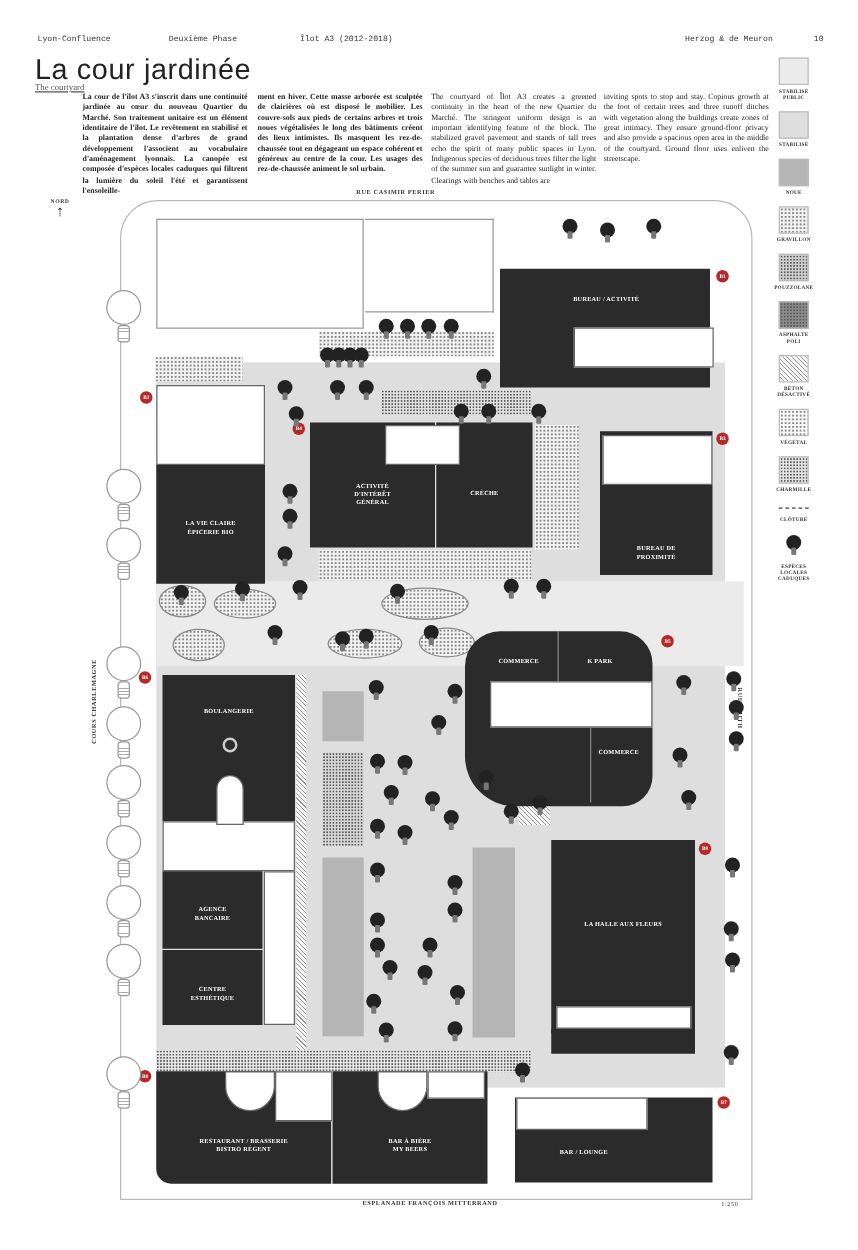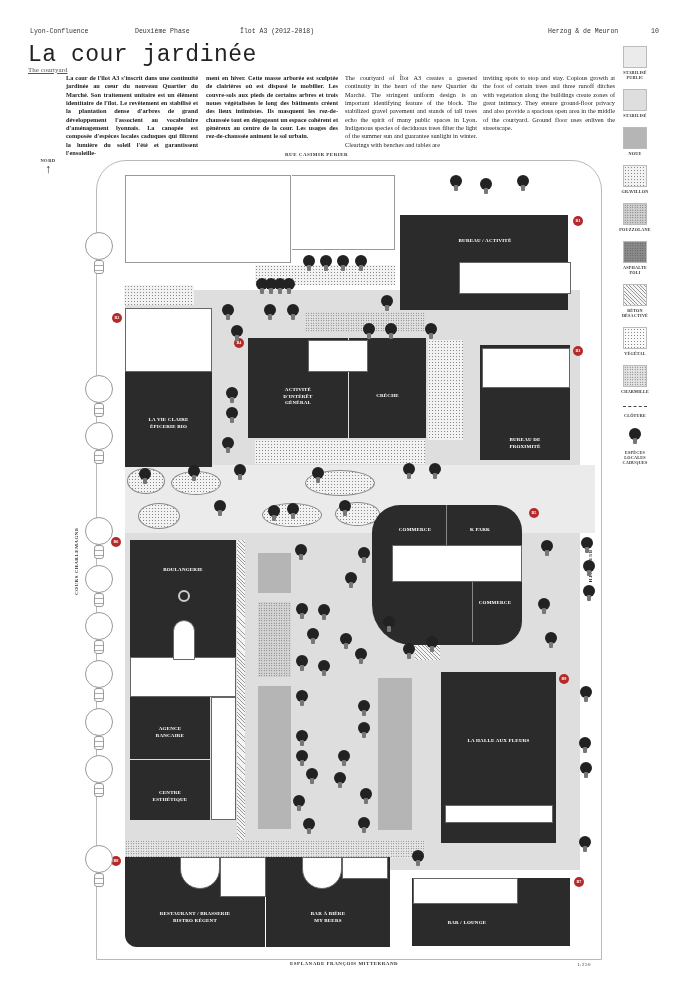--- a/index.html
+++ b/index.html
@@ -1,19 +1,19 @@
 <!DOCTYPE html>
 <html><head>
 <meta charset="utf-8">
 <style>
   html,body{margin:0;padding:0;background:#fff;}
   body{width:686px;height:1000px;position:relative;overflow:hidden;font-family:"Liberation Serif",serif;color:#1e1e1e;}
   .abs{position:absolute;}
   .hdr{top:28px;font-family:"Liberation Mono",monospace;font-size:6.5px;color:#333;}
-  .title{left:28px;top:42px;font-family:Liberation Mono, monospace;font-size:23px;letter-spacing:0.5px;color:#222;}
+  .title{left:28px;top:42px;font-family:Liberation Sans, sans-serif;font-size:23px;letter-spacing:0.5px;color:#222;}
   .subtitle{left:28px;top:66px;font-family:Liberation Serif, serif;font-size:7px;color:#555;text-decoration:underline;}
   .col{top:74px;width:132px;font-size:6.3px;line-height:8.35px;text-align:justify;color:#222;}
   .col.fr{font-weight:bold;}
   .legend{left:619px;width:32px;text-align:center;}
   .sw{width:24px;height:22px;margin:0 auto;border:1px solid #bbb;box-sizing:border-box;}
   .swl{font-size:4.2px;font-weight:bold;line-height:5px;color:#333;margin-top:2px;letter-spacing:0.2px;}
   .street{font-size:5px;font-weight:bold;letter-spacing:0.5px;color:#333;}
   .bld{background:#2b2b2b;position:absolute;}
   .blabel{position:absolute;color:#fff;font-size:5px;font-weight:bold;text-align:center;line-height:6.5px;letter-spacing:0.2px;}
   .marker{position:absolute;width:10px;height:10px;border-radius:50%;background:#b42a2a;color:#fff;font-size:4.2px;font-weight:bold;text-align:center;line-height:10px;}

